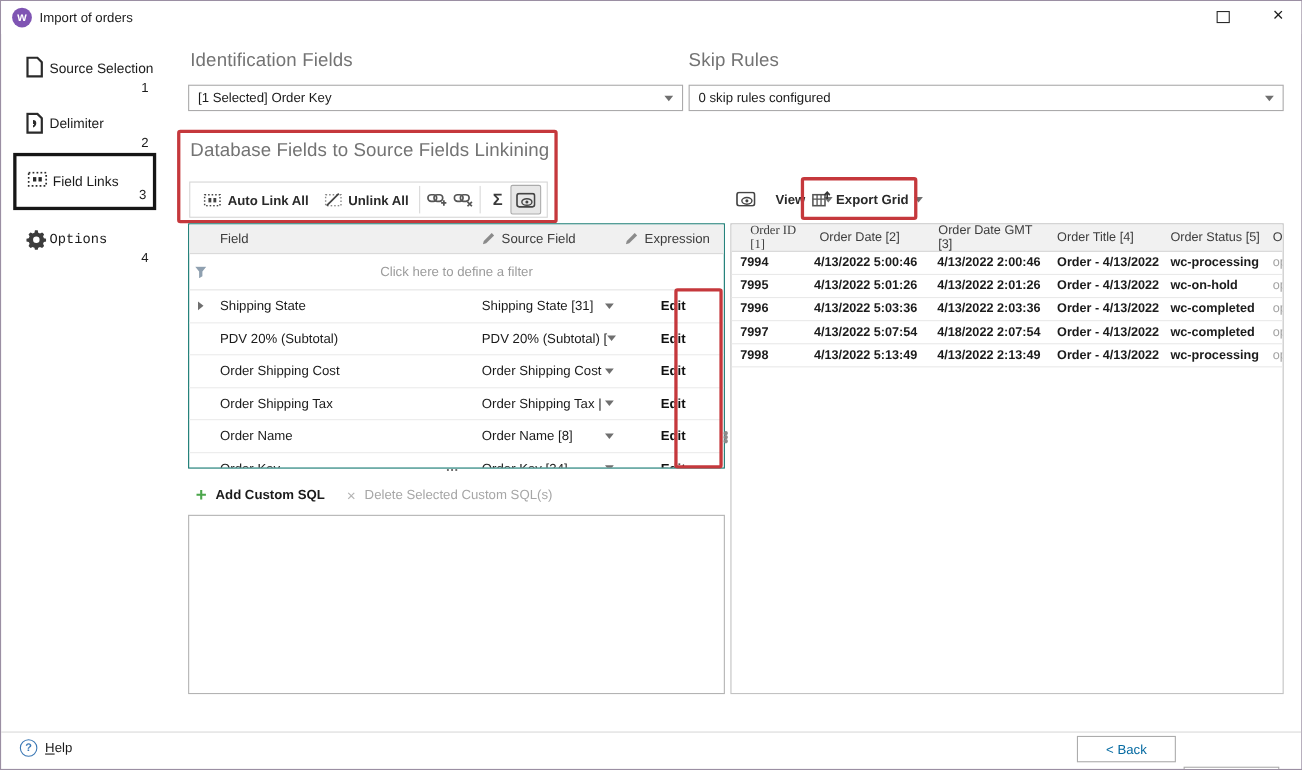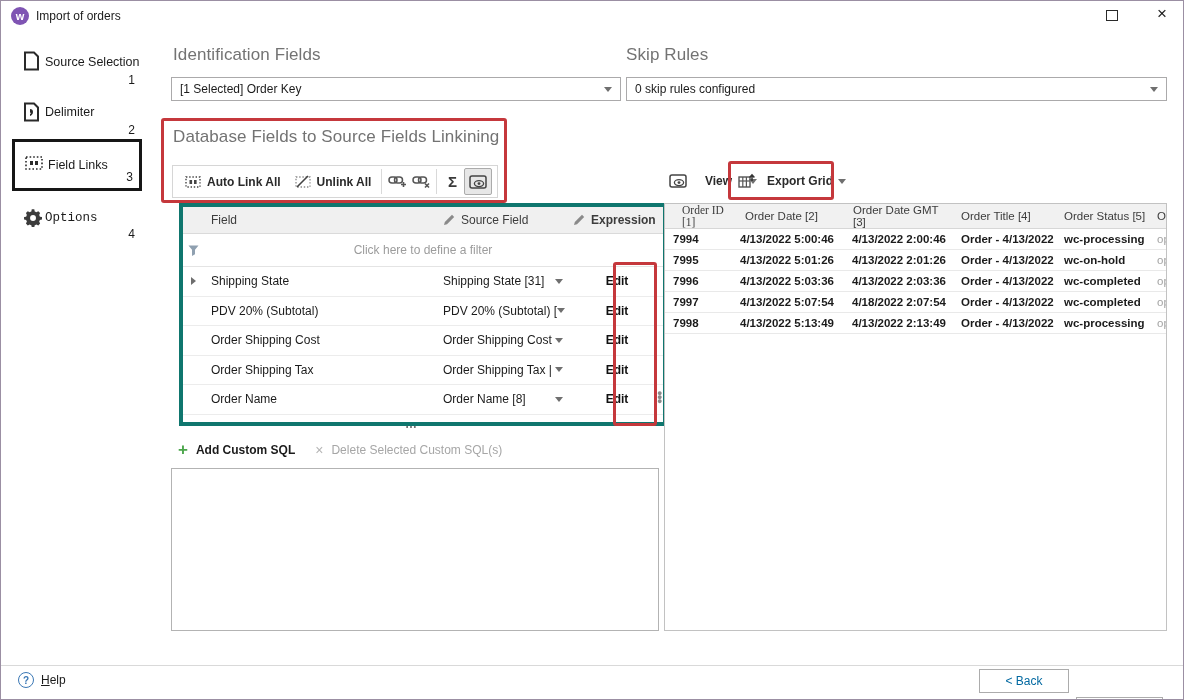--- a/index.html
+++ b/index.html
@@ -20,21 +20,21 @@
   .step-label { font-size:12.5px; color:#1b1b1b; }
   .step-num { font-size:12px; color:#1b1b1b; }
   .step-sel { border:3px solid #161616; }
   
   .toolbar { display:flex; align-items:center; border:1px solid #d6d6d6; height:33px; padding:0 5px; background:#fff; }
   .tbtn { display:flex; align-items:center; gap:6px; font-size:12px; font-weight:600; color:#2a2a2a; padding:0 7px; height:27px; }
   .tico { display:flex; align-items:center; justify-content:center; width:24px; height:27px; }
   .tsep { width:1px; height:25px; background:#d9d9d9; margin:0 3px; }
   .pressed { background:#e7e7e7; border:1px solid #ababab; border-radius:2px; }
   
-  .lgrid { border:4px solid #0f766e; background:#fff; overflow:hidden;margin-left:8px; }
+  .lgrid { border:1px solid #0f766e; background:#fff; overflow:hidden; }
   .lg-head { display:flex; height:27px; background:#f0f0f0; border-bottom:1px solid #dadada;
              align-items:center; font-size:12px; color:#3c3c3c; }
   .lg-filter { display:flex; height:33px; border-bottom:1px solid #e4e4e4; align-items:center; }
   .lg-row { display:flex; height:29.5px; border-bottom:1px solid #ececec; align-items:center; font-size:12px; }
   .c-ind { width:21px; flex:none; display:flex; justify-content:center; align-items:center; }
   .c-field { flex:1; padding-left:7px; overflow:hidden; white-space:nowrap; }
   .c-src { width:128px; flex:none; display:flex; align-items:center; overflow:hidden; white-space:nowrap; }
   .c-src .caret { margin-left:auto; margin-right:8px; flex:none; }
   .c-exp { width:92px; flex:none; text-align:center; }
   .edit-btn { font-weight:700; font-size:12px; color:#111; }
@@ -182,21 +182,21 @@
       <div class="c-ind"></div>
       <div class="c-field">Field</div>
       <div class="c-src">
         <span style="margin-right:6px;">
           <svg width="12" height="12" viewBox="0 0 12 12">
               <path d="M1 11l.8-3L9 .8 11.2 3 4 10.2 1 11z" fill="#8a8a8a"></path>
             </svg>
         </span>
         <span>Source Field</span>
       </div>
-      <div class="c-exp" style="display:flex;align-items:center;justify-content:flex-start;padding-left:2px;font-weight:bold;">
+      <div class="c-exp" style="display:flex;align-items:center;justify-content:flex-start;padding-left:2px;">
         <span style="margin-right:6px;">
           <svg width="12" height="12" viewBox="0 0 12 12">
               <path d="M1 11l.8-3L9 .8 11.2 3 4 10.2 1 11z" fill="#8a8a8a"></path>
             </svg>
         </span>
         <span>Expression</span>
       </div>
     </div>
     <div class="lg-filter">
       <div class="c-ind">
@@ -292,21 +292,21 @@
   <div class="abs" style="left:737px;top:167px;display:flex;align-items:center;height:26px;">
     <span>
       <svg width="17" height="16" viewBox="0 0 17 16">
           <rect x="1" y="4" width="11" height="10" fill="none" stroke="#555" stroke-width="1.4"></rect>
           <line x1="1" y1="8" x2="12" y2="8" stroke="#555" stroke-width="1.2"></line>
           <line x1="4.8" y1="4" x2="4.8" y2="14" stroke="#555" stroke-width="1.2"></line>
           <line x1="8.4" y1="4" x2="8.4" y2="14" stroke="#555" stroke-width="1.2"></line>
           <path d="M14 8V2M11.6 4.4L14 1.8l2.4 2.6" fill="none" stroke="#333" stroke-width="1.5"></path>
         </svg>
     </span>
-    <span style="margin:0 5px 0 12px;font-size:12px;font-weight:600;color:#2a2a2a;">Export Grid</span>
+    <span style="margin:0 5px 0 5px;font-size:12px;font-weight:600;color:#2a2a2a;">Export Grid</span>
     <span class="caret"></span>
   </div>
 
   <div class="abs redbox" style="left:727px;top:160px;width:106px;height:39px;"></div>
 
   <div class="abs rgrid" style="left:663px;top:202px;width:503px;height:428px;">
     <div class="rg-head">
       <div class="rc1">Order ID [1]</div>
       <div class="rc2">Order Date [2]</div>
       <div class="rc3">Order Date GMT [3]</div>

